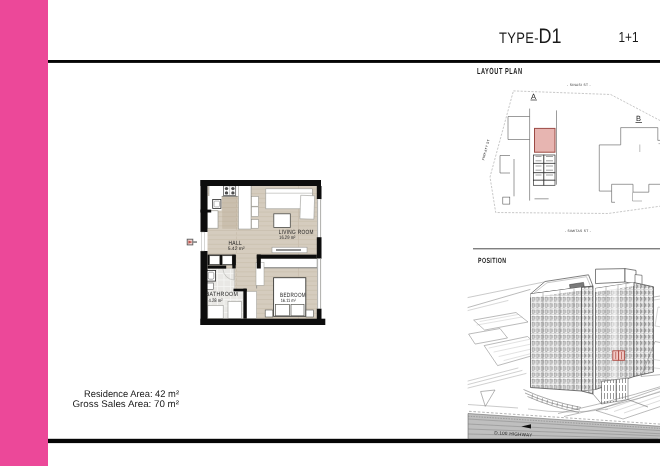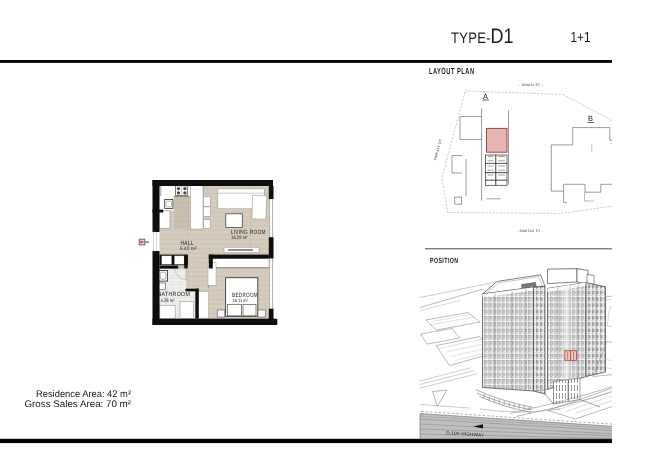--- a/index.html
+++ b/index.html
@@ -1,16 +1,16 @@
 <!DOCTYPE html>
 <html><head>
 <meta charset="utf-8">
 <style>
   html,body{margin:0;padding:0;background:#ffffff;}
-  #sheet{position:relative;width:612px;height:466px;background:#ec4899;overflow:hidden;}
+  #sheet{position:relative;width:612px;height:466px;background:#ec4899;overflow:hidden;padding-left:48px;}
   svg{display:block;}
   text{font-family:"Liberation Sans",sans-serif;fill:#1a1a1a;text-rendering:geometricPrecision;}
 </style>
 </head>
 <body>
 <div id="sheet">
 <svg width="660" height="466" viewBox="0 0 660 466">
 <defs>
   <pattern id="wood" width="110" height="4.6" patternUnits="userSpaceOnUse">
     <rect width="110" height="4.6" fill="#d5ccbe"></rect>

